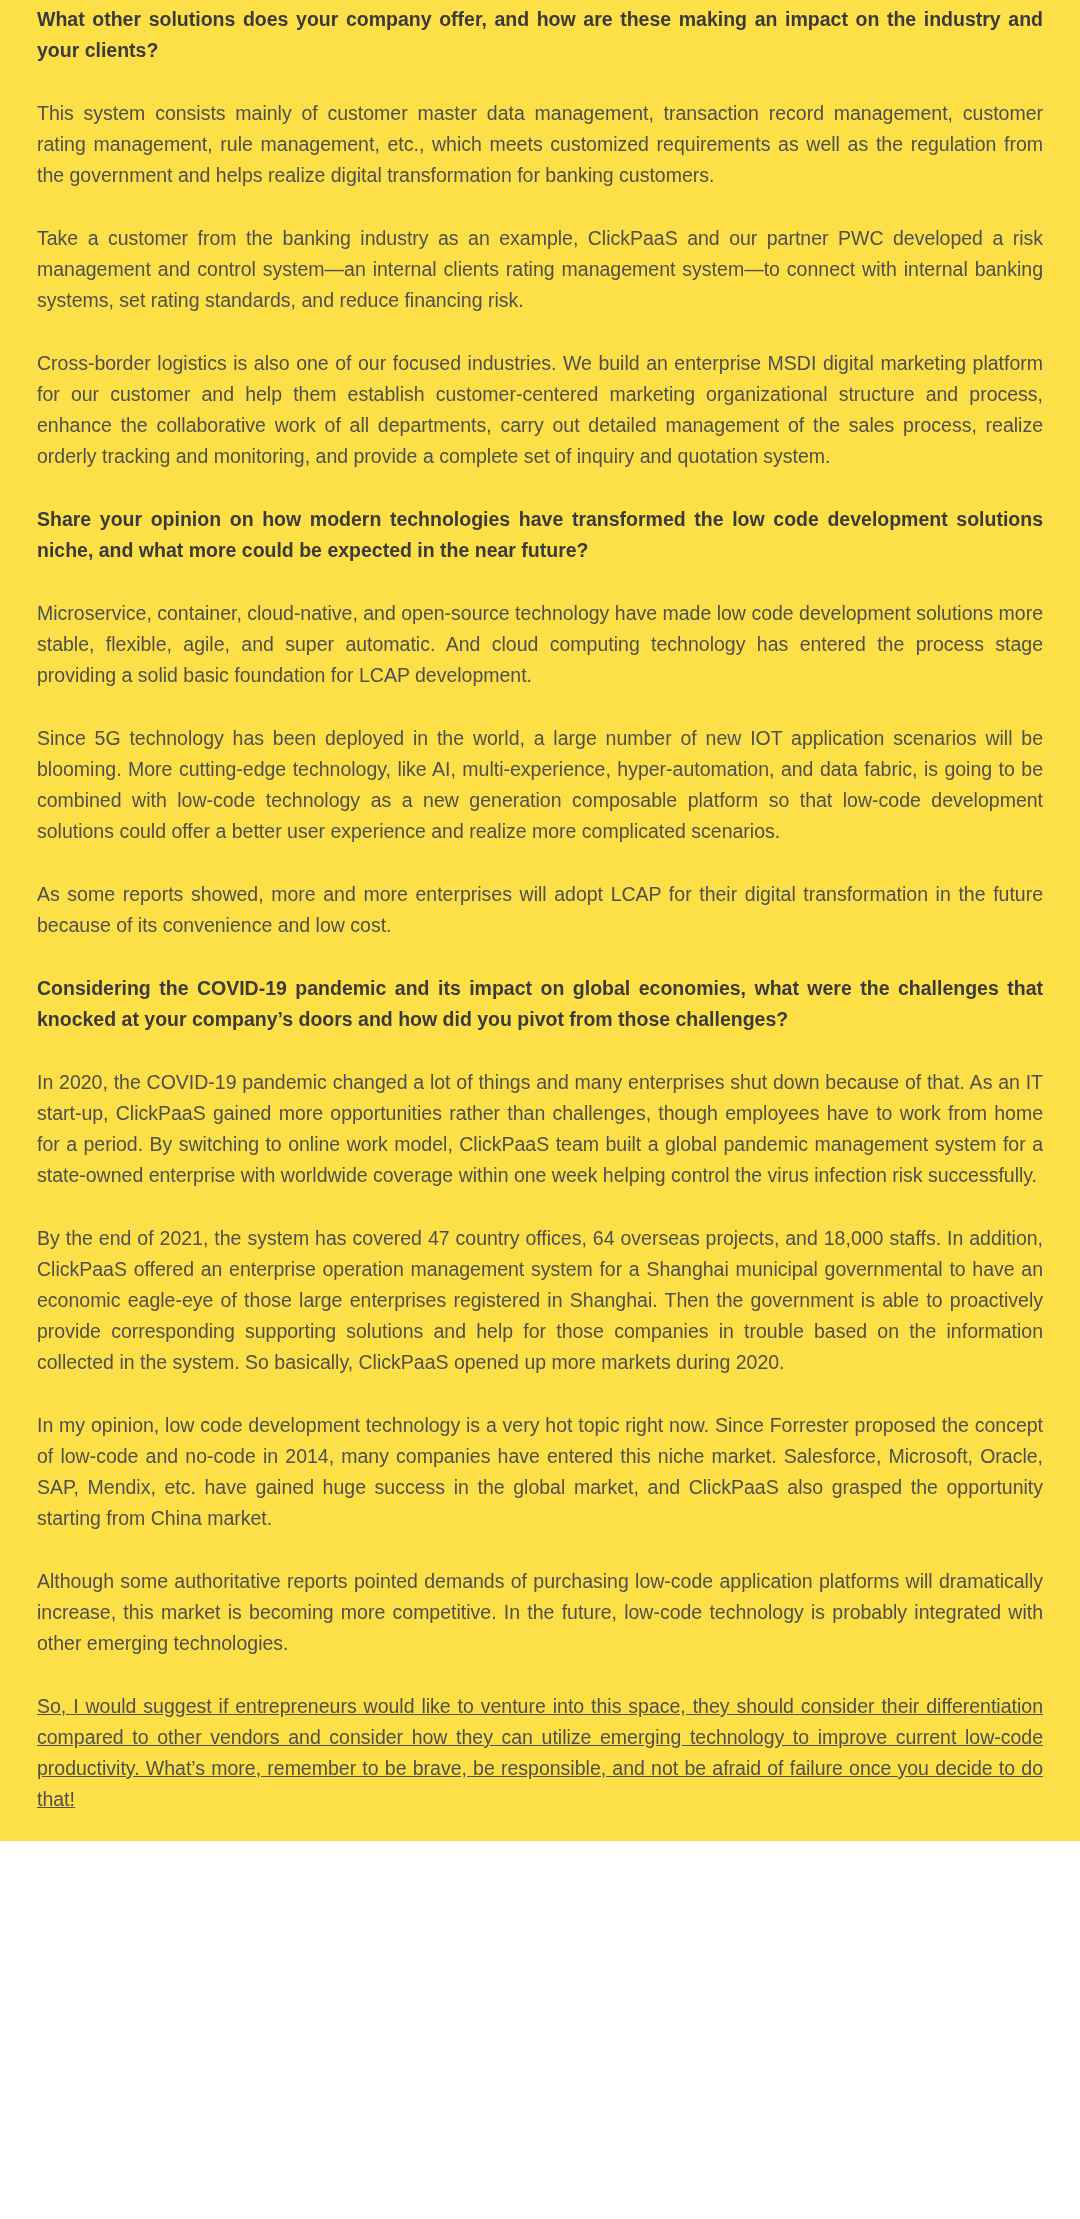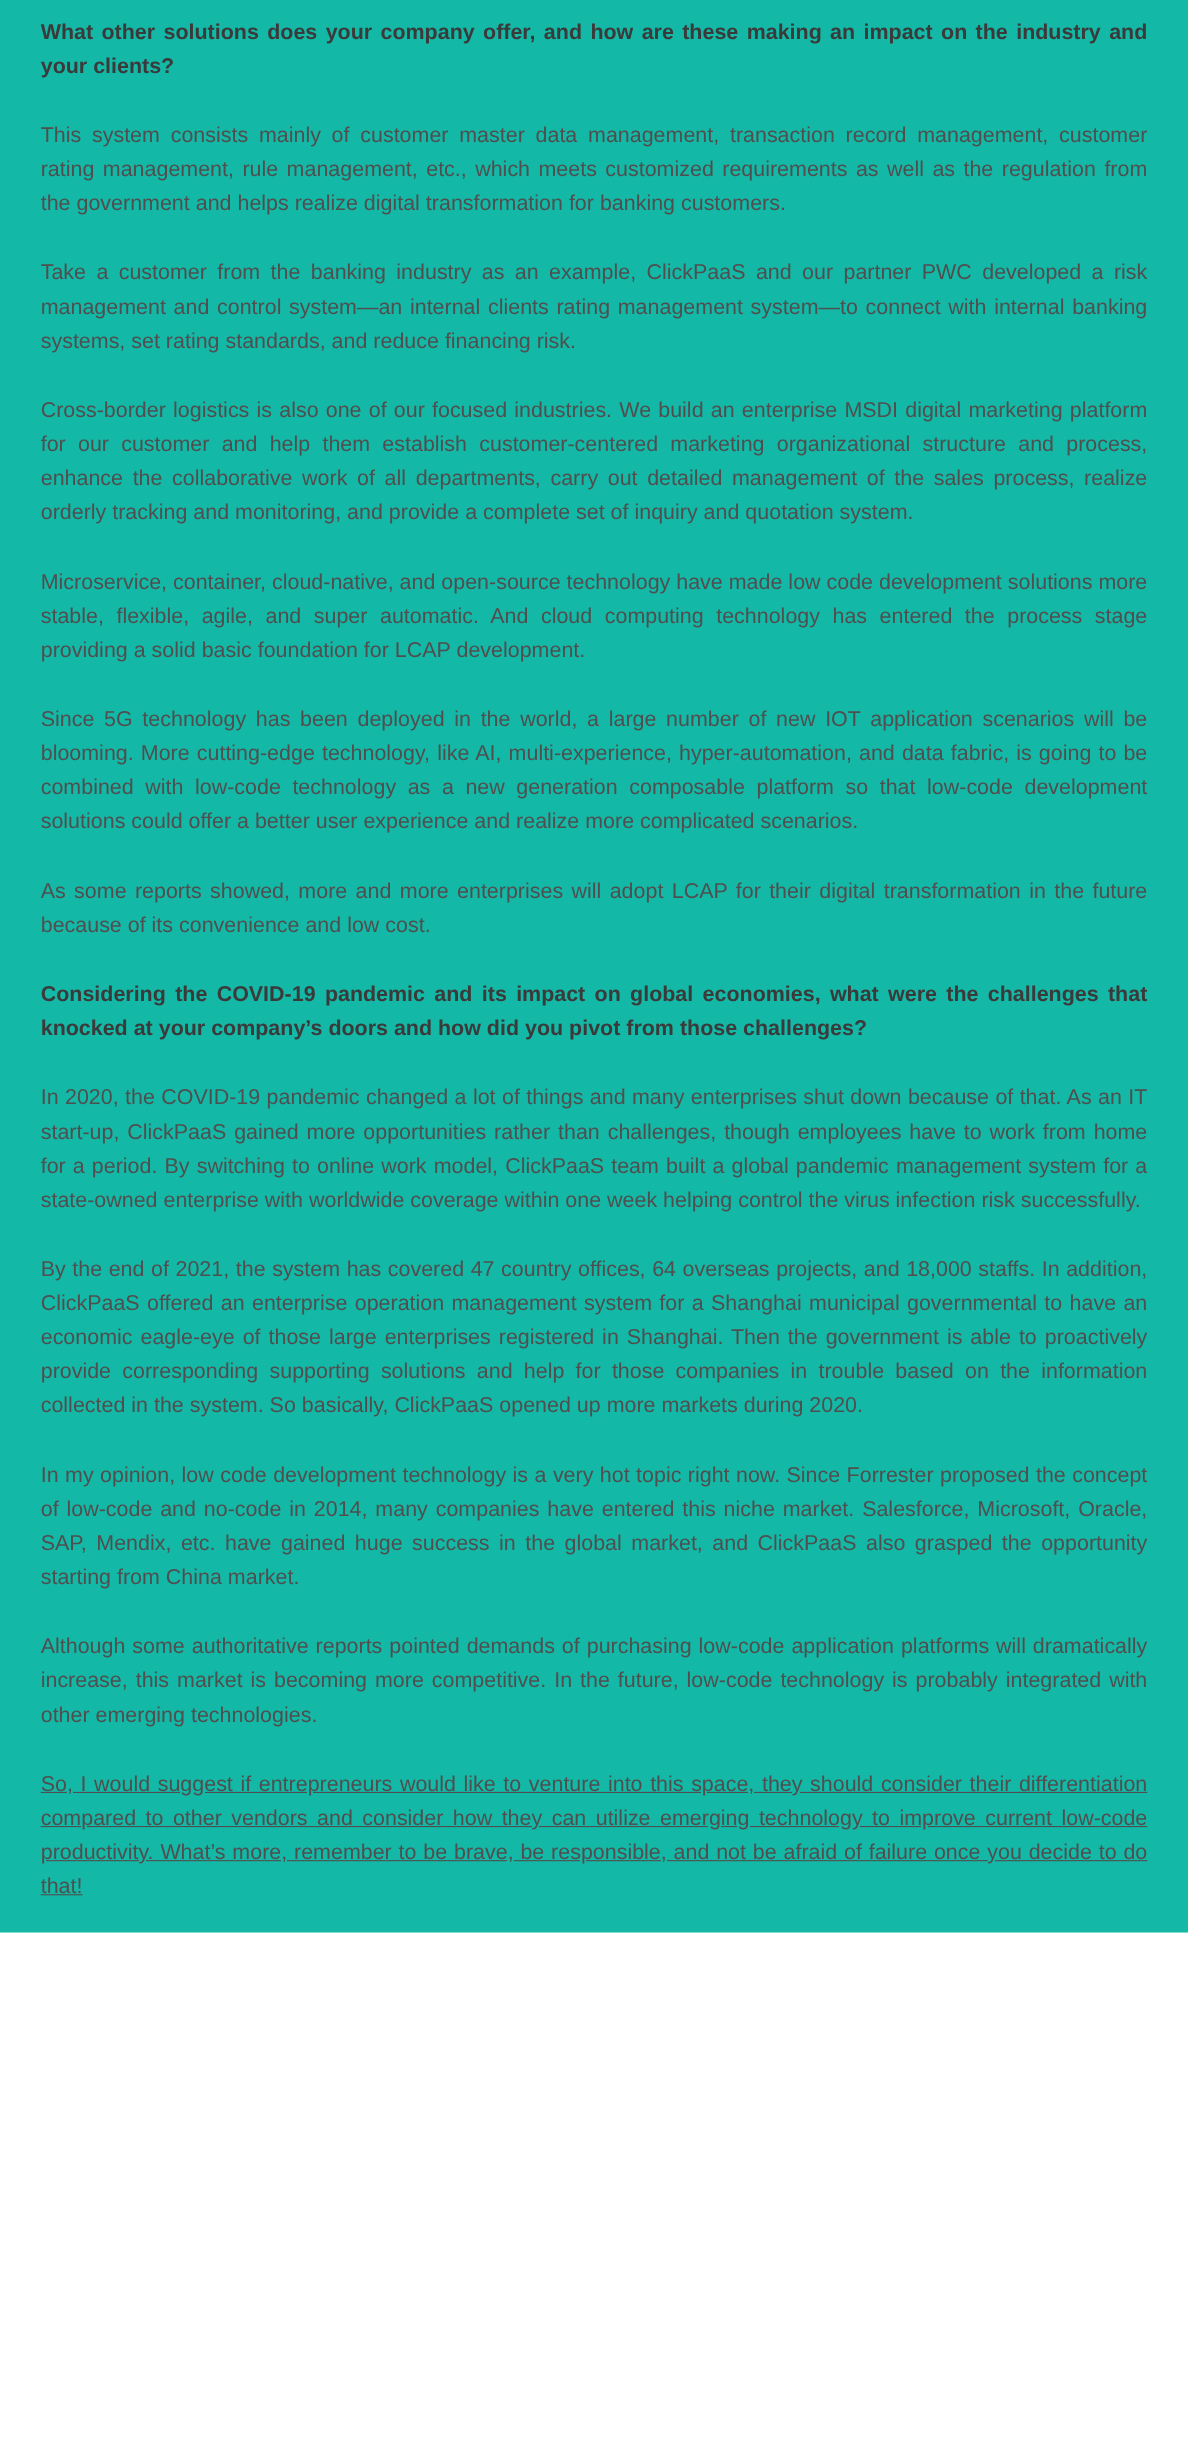--- a/index.html
+++ b/index.html
@@ -7,22 +7,22 @@
     padding: 0;
     background: #ffffff;
   }
   body {
     width: 1080px;
     font-family: "Liberation Sans", "DejaVu Sans", sans-serif;
   }
   .article {
     box-sizing: border-box;
     width: 1080px;
-    padding: 14px 37px 26px 37px;
-    background: #14b8a6;
+    padding: 4px 37px 26px 37px;
+    background: #fde047;
   }
   .question {
     margin: 32px 0;
     font-size: 19.5px;
     line-height: 31px;
     font-weight: bold;
     color: #3a3a3a;
     text-align: justify;
   }
   .question:first-child {
@@ -44,20 +44,21 @@
 </head>
 <body>
 
 <div class="article">
 
   <h2 class="question">What other solutions does your company offer, and how are these making an impact on the industry and your clients?</h2>
   <p class="answer">This system consists mainly of customer master data management, transaction record management, customer rating management, rule management, etc., which meets customized requirements as well as the regulation from the government and helps realize digital transformation for banking customers.</p>
   <p class="answer">Take a customer from the banking industry as an example, ClickPaaS and our partner PWC developed a risk management and control system—an internal clients rating management system—to connect with internal banking systems, set rating standards, and reduce financing risk.</p>
   <p class="answer">Cross-border logistics is also one of our focused industries. We build an enterprise MSDI digital marketing platform for our customer and help them establish customer-centered marketing organizational structure and process, enhance the collaborative work of all departments, carry out detailed management of the sales process, realize orderly tracking and monitoring, and provide a complete set of inquiry and quotation system.</p>
 
+  <h2 class="question">Share your opinion on how modern technologies have transformed the low code development solutions niche, and what more could be expected in the near future?</h2>
   <p class="answer">Microservice, container, cloud-native, and open-source technology have made low code development solutions more stable, flexible, agile, and super automatic. And cloud computing technology has entered the process stage providing a solid basic foundation for LCAP development.</p>
   <p class="answer">Since 5G technology has been deployed in the world, a large number of new IOT application scenarios will be blooming. More cutting-edge technology, like AI, multi-experience, hyper-automation, and data fabric, is going to be combined with low-code technology as a new generation composable platform so that low-code development solutions could offer a better user experience and realize more complicated scenarios.</p>
   <p class="answer">As some reports showed, more and more enterprises will adopt LCAP for their digital transformation in the future because of its convenience and low cost.</p>
 
   <h2 class="question">Considering the COVID-19 pandemic and its impact on global economies, what were the challenges that knocked at your company’s doors and how did you pivot from those challenges?</h2>
   <p class="answer">In 2020, the COVID-19 pandemic changed a lot of things and many enterprises shut down because of that. As an IT start-up, ClickPaaS gained more opportunities rather than challenges, though employees have to work from home for a period. By switching to online work model, ClickPaaS team built a global pandemic management system for a state-owned enterprise with worldwide coverage within one week helping control the virus infection risk successfully.</p>
   <p class="answer">By the end of 2021, the system has covered 47 country offices, 64 overseas projects, and 18,000 staffs. In addition, ClickPaaS offered an enterprise operation management system for a Shanghai municipal governmental to have an economic eagle-eye of those large enterprises registered in Shanghai. Then the government is able to proactively provide corresponding supporting solutions and help for those companies in trouble based on the information collected in the system. So basically, ClickPaaS opened up more markets during 2020.</p>
 
   <p class="answer">In my opinion, low code development technology is a very hot topic right now. Since Forrester proposed the concept of low-code and no-code in 2014, many companies have entered this niche market. Salesforce, Microsoft, Oracle, SAP, Mendix, etc. have gained huge success in the global market, and ClickPaaS also grasped the opportunity starting from China market.</p>
   <p class="answer">Although some authoritative reports pointed demands of purchasing low-code application platforms will dramatically increase, this market is becoming more competitive. In the future, low-code technology is probably integrated with other emerging technologies.</p>

